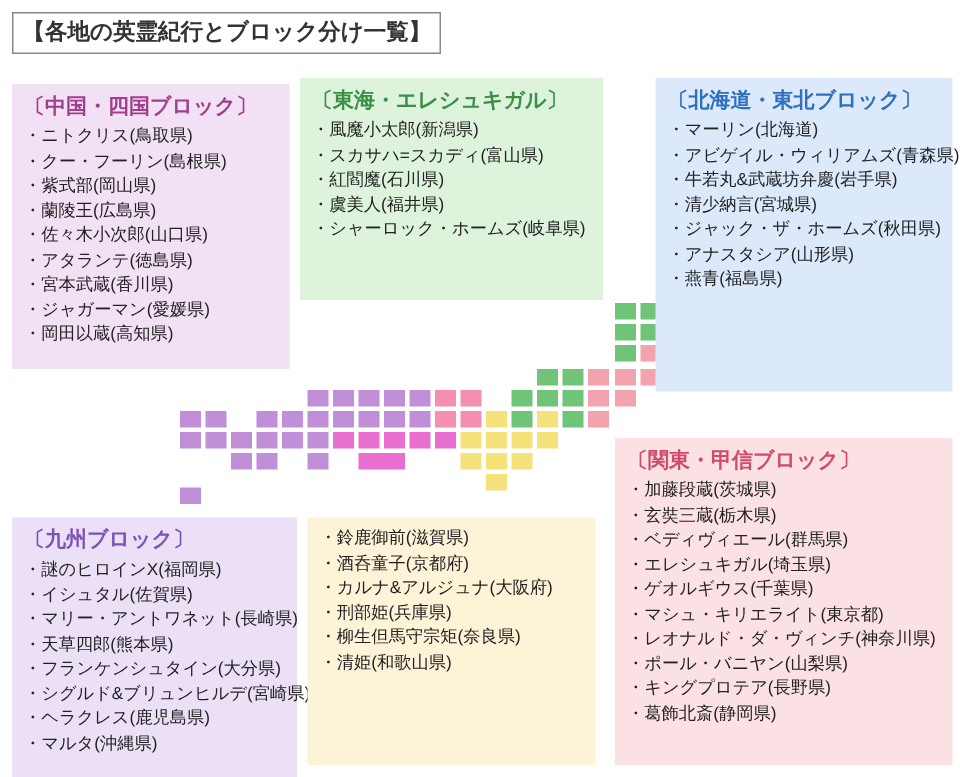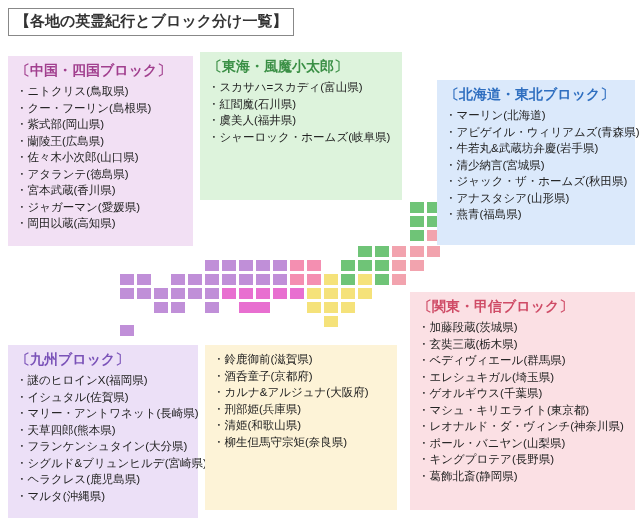--- a/index.html
+++ b/index.html
@@ -69,23 +69,22 @@
   }
   .p-chugoku .head { color: #a13f8e; }
 
   .p-tokai {
     left: 200px; top: 52px; width: 202px; height: 148px;
     background: #ddf3dc;
   }
   .p-tokai .head { color: #3a8f45; }
 
   .p-hokkaido {
-    left: 437px; top: 52px; width: 198px; height: 165px;
+    left: 437px; top: 52px; width: 198px; height: 209px;
     background: #dbe9fb;
-    margin-top: 28px;
   }
   .p-hokkaido .head { color: #2f6fc0; }
 
   .p-kanto {
     left: 410px; top: 292px; width: 225px; height: 218px;
     background: #fbe0e4;
   }
   .p-kanto .head { color: #cf4b66; }
 
   .p-kyushu {
@@ -198,22 +197,23 @@
         <li>蘭陵王(広島県)</li>
         <li>佐々木小次郎(山口県)</li>
         <li>アタランテ(徳島県)</li>
         <li>宮本武蔵(香川県)</li>
         <li>ジャガーマン(愛媛県)</li>
         <li>岡田以蔵(高知県)</li>
       </ul>
   </div>
 
   <div class="panel p-tokai">
-    <div class="head">〔東海・風魔小太郎〕</div>
-    <ul>
+    <div class="head">〔東海・エレシュキガル〕</div>
+    <ul>
+        <li>風魔小太郎(新潟県)</li>
         <li>スカサハ=スカディ(富山県)</li>
         <li>紅閻魔(石川県)</li>
         <li>虞美人(福井県)</li>
         <li>シャーロック・ホームズ(岐阜県)</li>
       </ul>
   </div>
 
   <div class="panel p-hokkaido">
     <div class="head">〔北海道・東北ブロック〕</div>
     <ul>
@@ -256,18 +256,18 @@
         <li>マルタ(沖縄県)</li>
       </ul>
   </div>
 
   <div class="panel p-kansai">
     <ul>
         <li>鈴鹿御前(滋賀県)</li>
         <li>酒呑童子(京都府)</li>
         <li>カルナ&amp;アルジュナ(大阪府)</li>
         <li>刑部姫(兵庫県)</li>
+        <li>柳生但馬守宗矩(奈良県)</li>
         <li>清姫(和歌山県)</li>
-        <li>柳生但馬守宗矩(奈良県)</li>
       </ul>
   </div>
 
 </div>
 
 </body></html>

